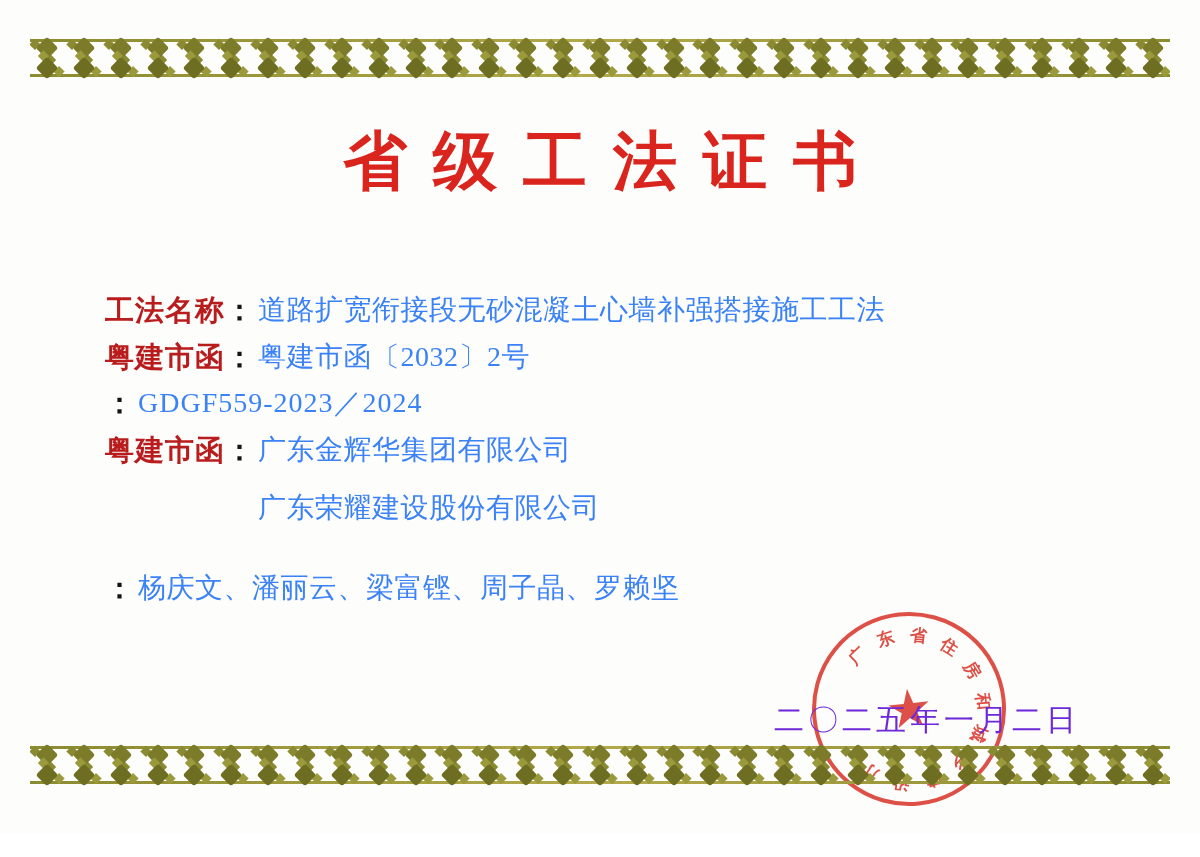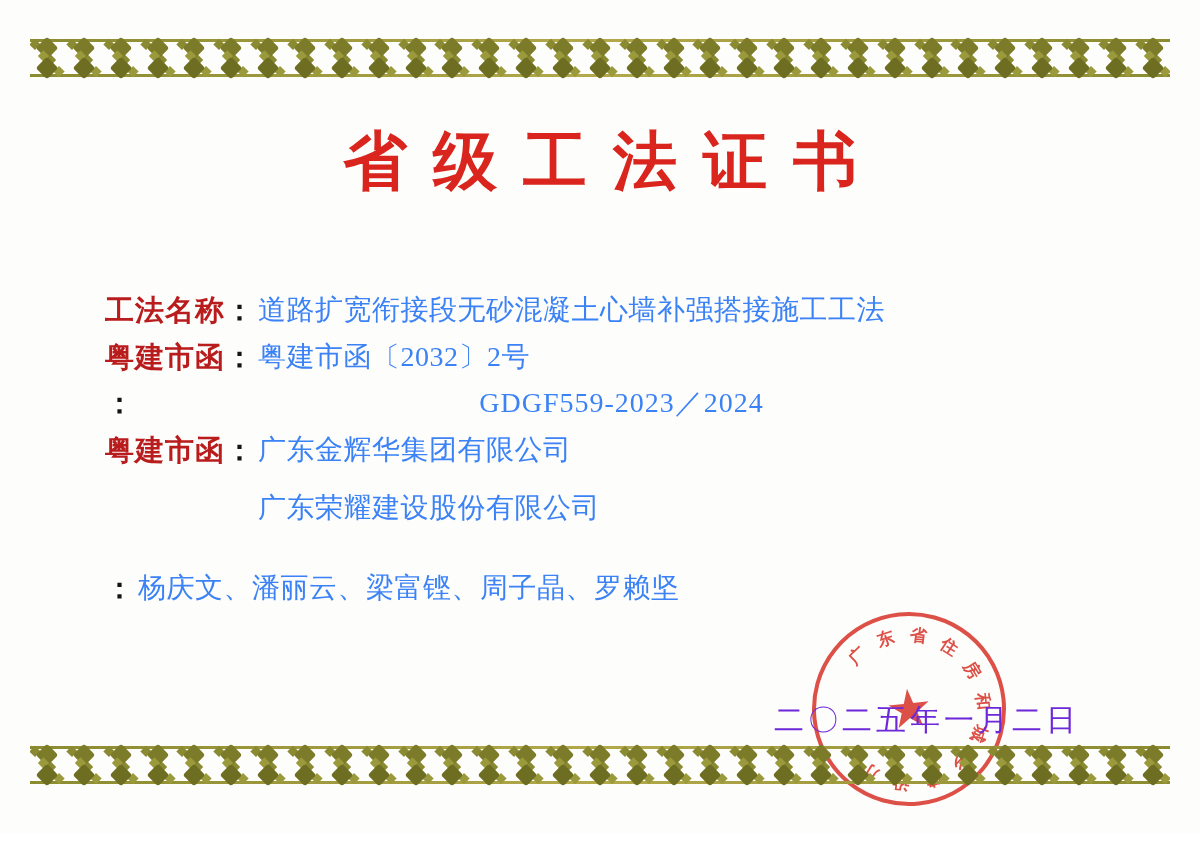--- a/index.html
+++ b/index.html
@@ -129,21 +129,20 @@
   .field-value {
     flex: 1 1 auto;
     font-size: 28px;
     color: #3b82f6;
     letter-spacing: 0.5px;
     white-space: nowrap;
   }
   .field-value.mono {
     font-family: "Liberation Serif", "DejaVu Serif", serif;
     letter-spacing: 1px;
-    text-align: center;
   }
   .value-stack div + div { margin-top: 22px; }
 
   .contrib-row {
     margin-top: 43px;
   }
 
   
   .seal {
     position: absolute;

